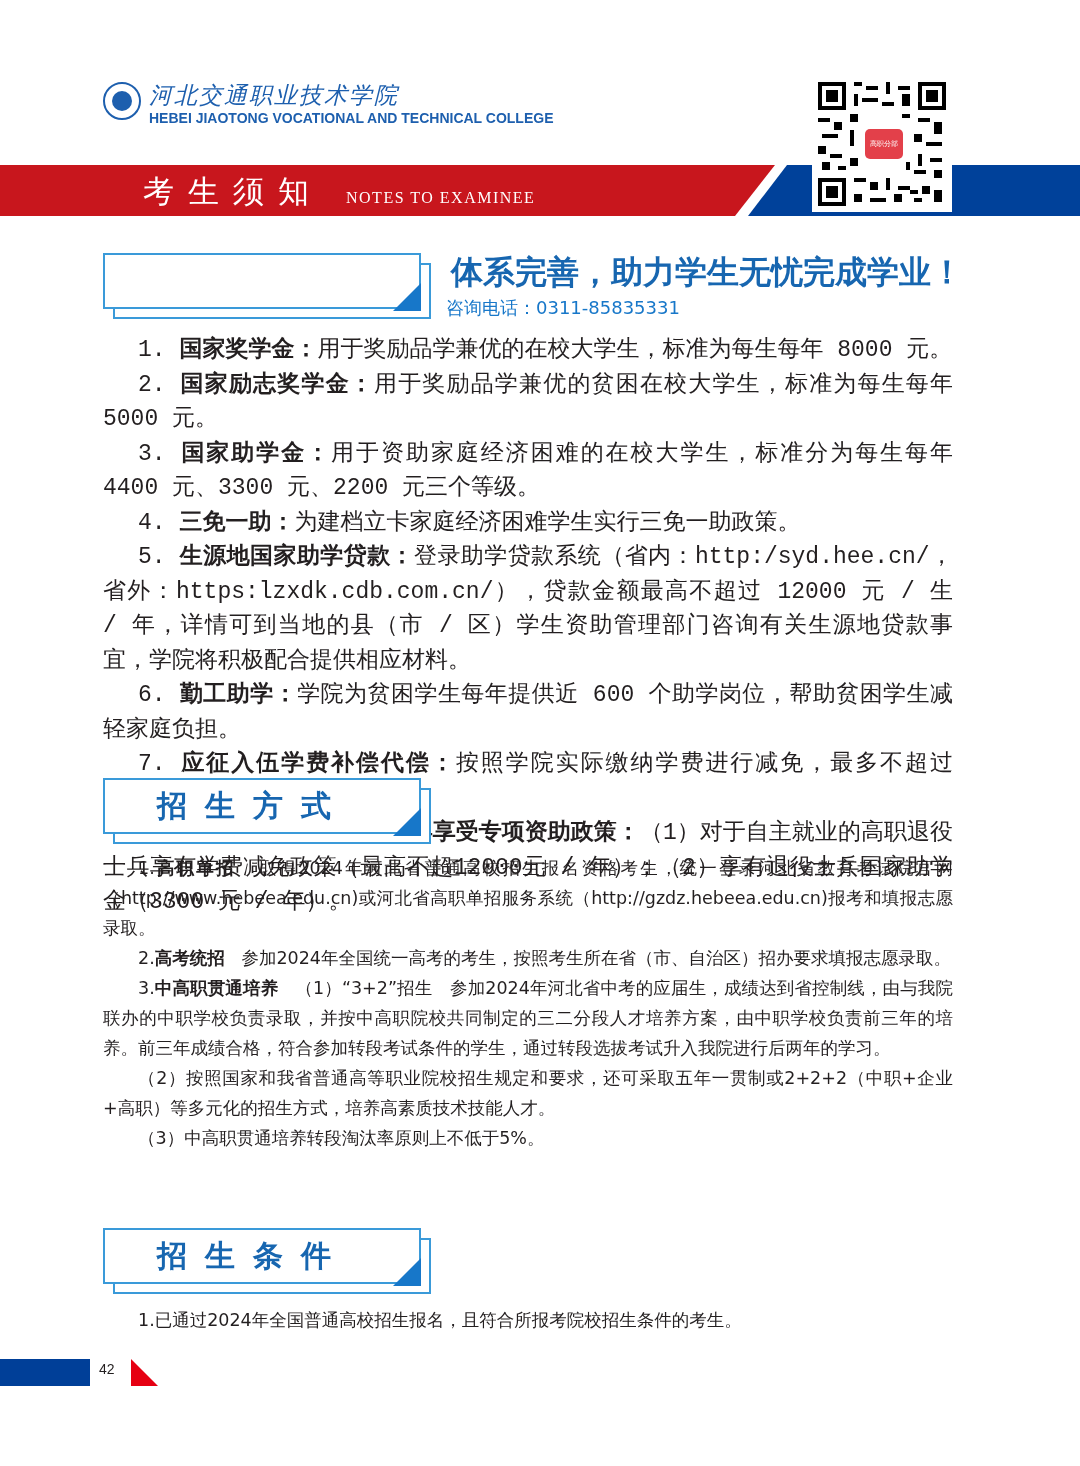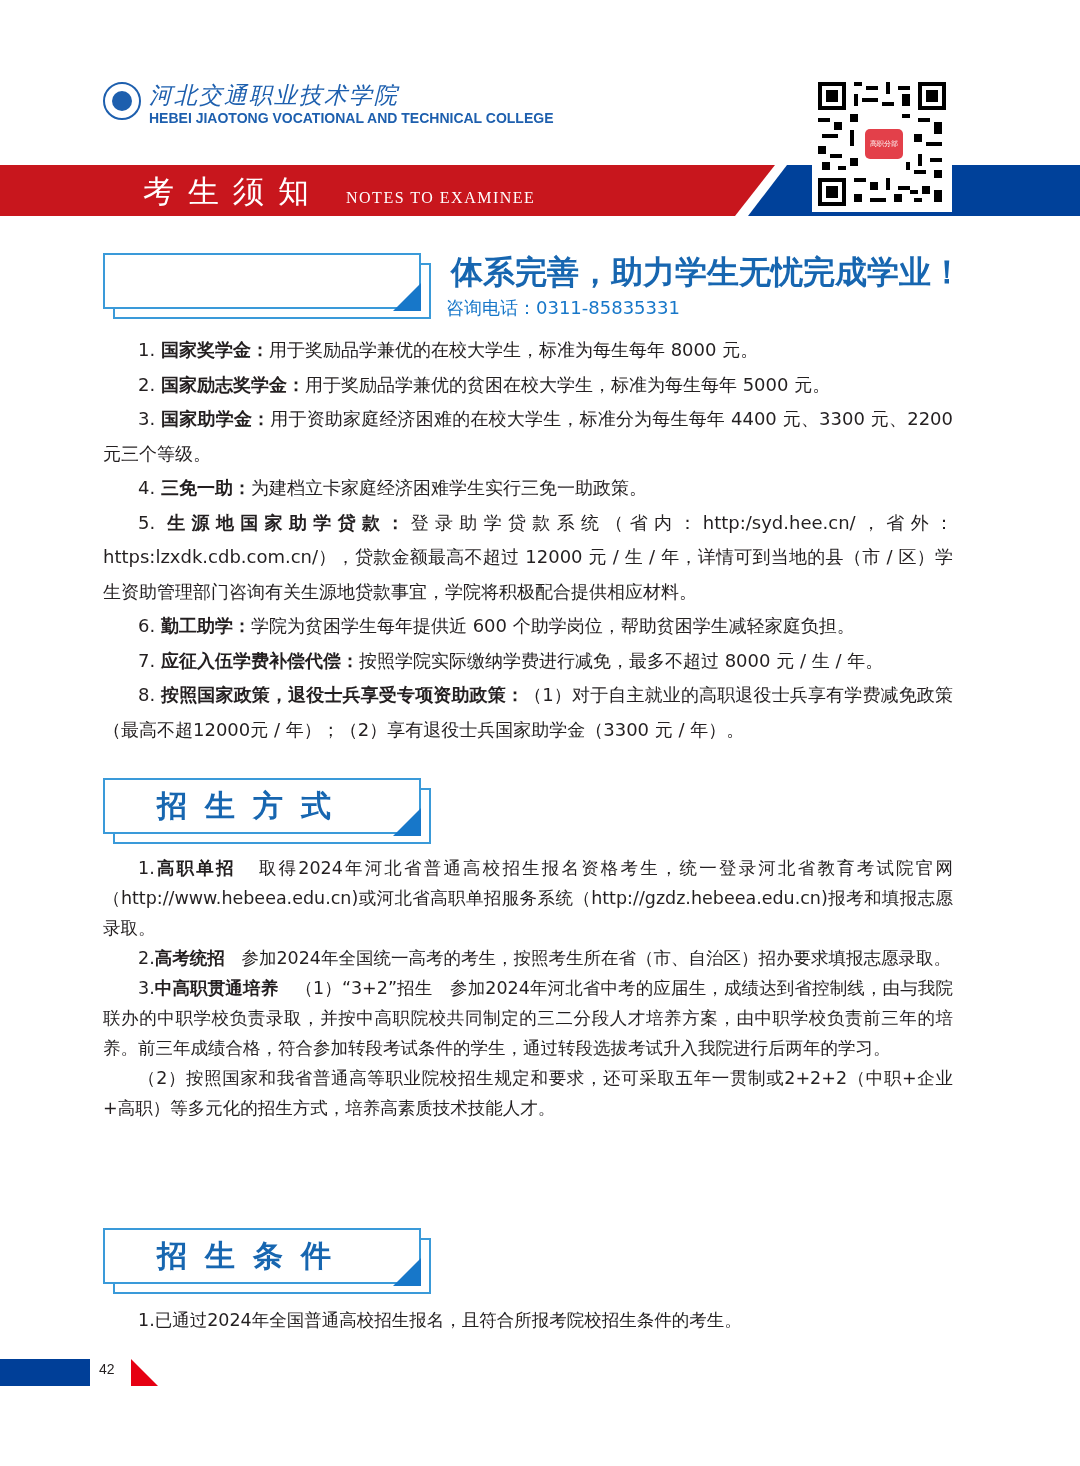--- a/index.html
+++ b/index.html
@@ -25,21 +25,21 @@
   .qr-center { position: absolute; left: 50%; top: 50%; width: 38px; height: 30px; margin-left: -17px; margin-top: -15px; background: #e3404a; border-radius: 5px; color: #fff; font-size: 7px; text-align: center; line-height: 30px; }
   
   .sec { width: 330px; height: 70px; }
   .sec .back { position: absolute; left: 10px; top: 10px; width: 318px; height: 56px; border: 2px solid #3a9ad9; box-sizing: border-box; background: #fff; }
   .sec .front { position: absolute; left: 0; top: 0; width: 318px; height: 56px; border: 2px solid #3a9ad9; box-sizing: border-box; background: #fff; }
   .sec .tri { position: absolute; right: 12px; bottom: 12px; width: 0; height: 0; border-left: 28px solid transparent; border-bottom: 28px solid #1777c9; }
   .sec .label { position: absolute; left: 0; top: 0; width: 300px; height: 56px; line-height: 56px; text-align: center; font-size: 30px; font-weight: bold; color: #1766b0; letter-spacing: 18px; font-family: "DejaVu Sans", sans-serif; }
   .slogan { left: 451px; top: 251px; font-size: 32px; color: #1766b0; white-space: nowrap; font-weight: bold; }
   .phone { left: 446px; top: 296px; font-size: 18px; color: #1777c9; white-space: nowrap; }
   
-  .para { left: 103px; width: 850px; font-size: 18px; line-height: 34.5px; color: #231f20; text-align: justify; }
+  .para { left: 103px; width: 850px; font-size: 23px; line-height: 34.5px; color: #231f20; text-align: justify; font-family: Liberation Mono, monospace; }
   .para b { font-weight: bold; }
   .indent { text-indent: 35px; }
   .para2 { left: 103px; width: 850px; font-size: 17.5px; line-height: 30px; color: #231f20; text-align: justify; }
   
   .foot-bar { left: 0; top: 1359px; width: 90px; height: 27px; background: #003f98; }
   .foot-num { left: 99px; top: 1361px; font-size: 14px; color: #231f20; font-family: "Liberation Sans", sans-serif; }
   .foot-tri { left: 131px; top: 1359px; width: 0; height: 0; border-left: 27px solid #e60012; border-top: 27px solid transparent; }
 </style>
 </head>
 <body>
@@ -141,20 +141,21 @@
   <div class="front"></div>
   <div class="tri"></div>
   <div class="label">招生方式</div>
 </div>
 
 <div class="abs para2" style="top:853px;">
   <div class="indent"><span>1.</span><b>高职单招</b>&nbsp;&nbsp;&nbsp;<span>取得2024年河北省普通高校招生报名资格考生，统一登录河北省教育考试院官网（http://www.hebeea.edu.cn)或河北省高职单招服务系统（http://gzdz.hebeea.edu.cn)报考和填报志愿录取。</span></div>
   <div class="indent"><span>2.</span><b>高考统招</b>&nbsp;&nbsp;&nbsp;<span>参加2024年全国统一高考的考生，按照考生所在省（市、自治区）招办要求填报志愿录取。</span></div>
   <div class="indent"><span>3.</span><b>中高职贯通培养</b>&nbsp;&nbsp;&nbsp;<span>（1）“3+2”招生　参加2024年河北省中考的应届生，成绩达到省控制线，由与我院联办的中职学校负责录取，并按中高职院校共同制定的三二分段人才培养方案，由中职学校负责前三年的培养。前三年成绩合格，符合参加转段考试条件的学生，通过转段选拔考试升入我院进行后两年的学习。</span></div>
   <div class="indent">（2）按照国家和我省普通高等职业院校招生规定和要求，还可采取五年一贯制或2+2+2（中职+企业+高职）等多元化的招生方式，培养高素质技术技能人才。</div>
+  <div class="indent">（3）中高职贯通培养转段淘汰率原则上不低于5%。</div>
 </div>
 
 <div class="abs sec" style="left:103px; top:1228px;">
   <div class="back"></div>
   <div class="front"></div>
   <div class="tri"></div>
   <div class="label">招生条件</div>
 </div>
 
 <div class="abs para2" style="top:1305px;">

